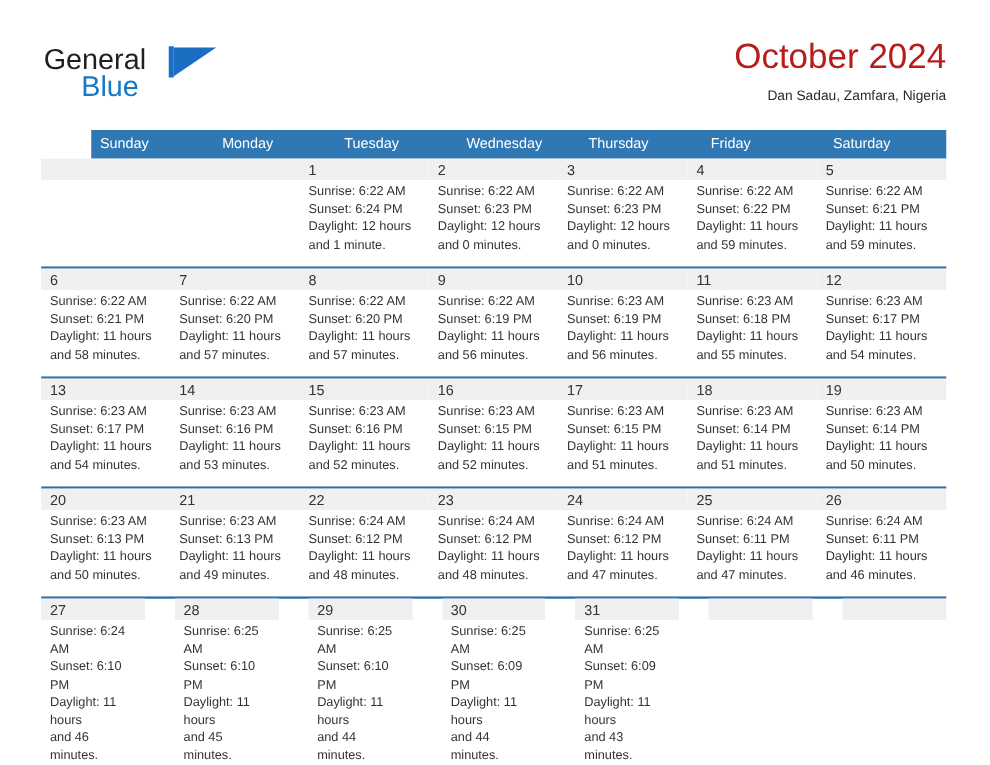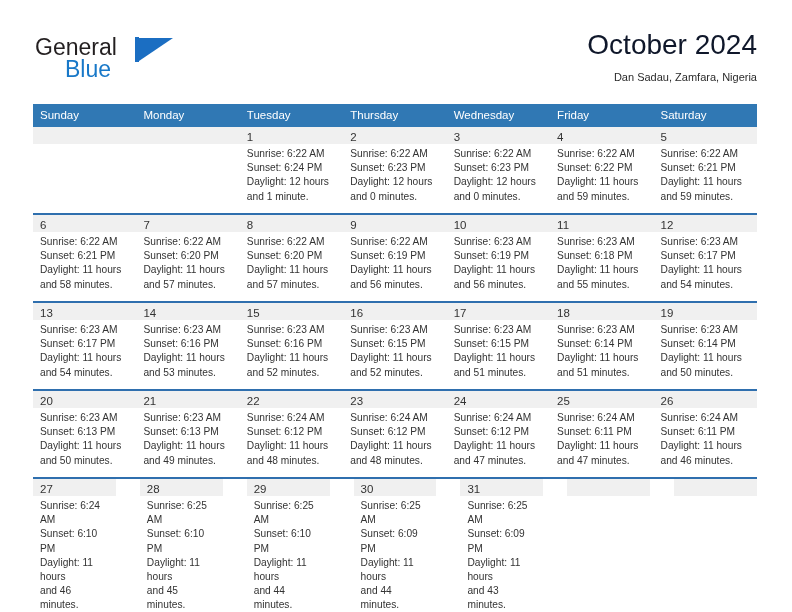--- a/index.html
+++ b/index.html
@@ -80,21 +80,21 @@
   }
 
   .titles {
     position: absolute;
     right: 0;
     top: 0;
     text-align: right;
   }
   .cal-title {
     font-size: 28px;
-    color: #0f172a;
+    color: #b91c1c;
     font-weight: normal;
     line-height: 34px;
     white-space: nowrap;
   }
   .cal-subtitle {
     font-size: 11px;
     color: #2b2b2b;
     line-height: 22px;
     margin-top: 4px;
     white-space: nowrap;
@@ -103,20 +103,21 @@
   
   .calendar {
     position: absolute;
     left: 33px;
     top: 104px;
     width: 724px;
   }
   .dow-row {
     display: flex;
     background: #3078b4;
+    margin-left: 40px;
   }
   .dow {
     flex: 1 1 0;
     box-sizing: border-box;
     color: #ffffff;
     font-size: 11.5px;
     line-height: 19px;
     padding: 2px 0 2px 7px;
     white-space: nowrap;
   }
@@ -182,22 +183,22 @@
     </div>
 
   </div>
 
   <div class="calendar">
 
     <div class="dow-row">
       <div class="dow">Sunday</div>
       <div class="dow">Monday</div>
       <div class="dow">Tuesday</div>
+      <div class="dow">Wednesday</div>
       <div class="dow">Thursday</div>
-      <div class="dow">Wednesday</div>
       <div class="dow">Friday</div>
       <div class="dow">Saturday</div>
     </div>
 
     <div class="week">
       <div class="cell empty">
         <div class="datebar"><span class="datenum"></span></div>
         <div class="info">
           <div></div>
           <div></div>

